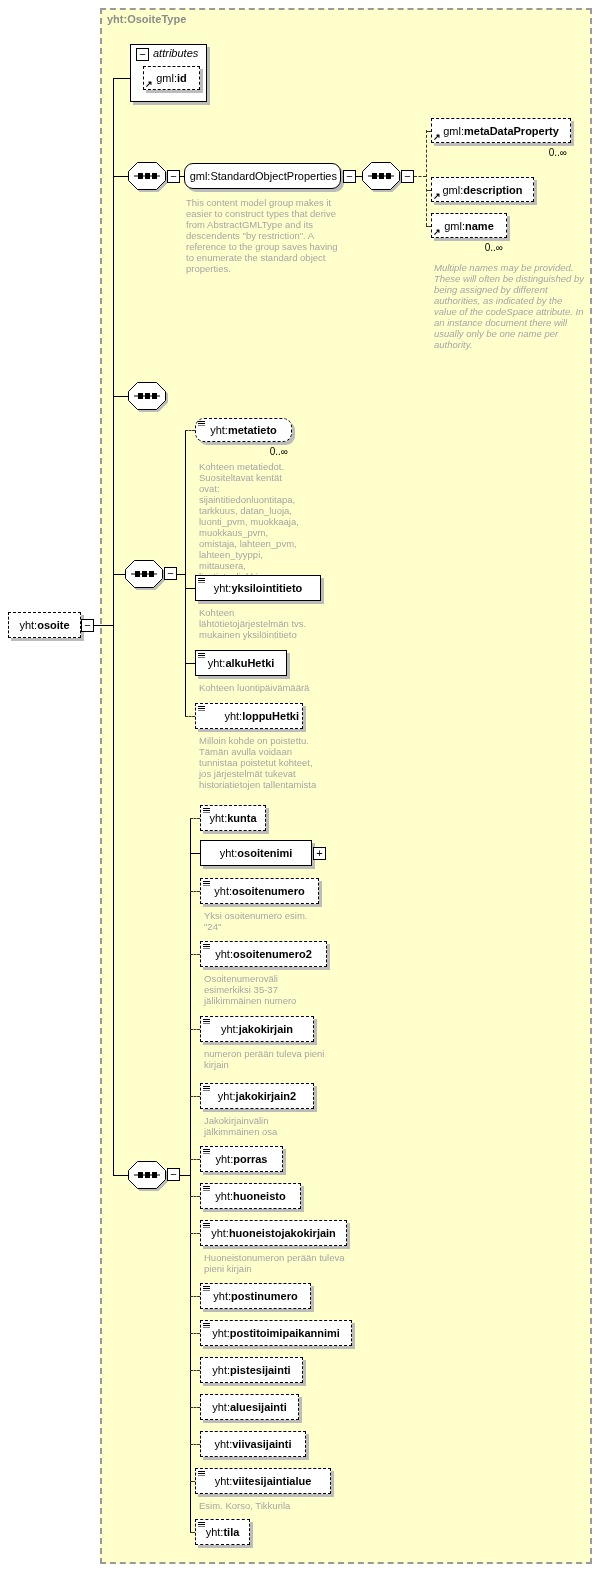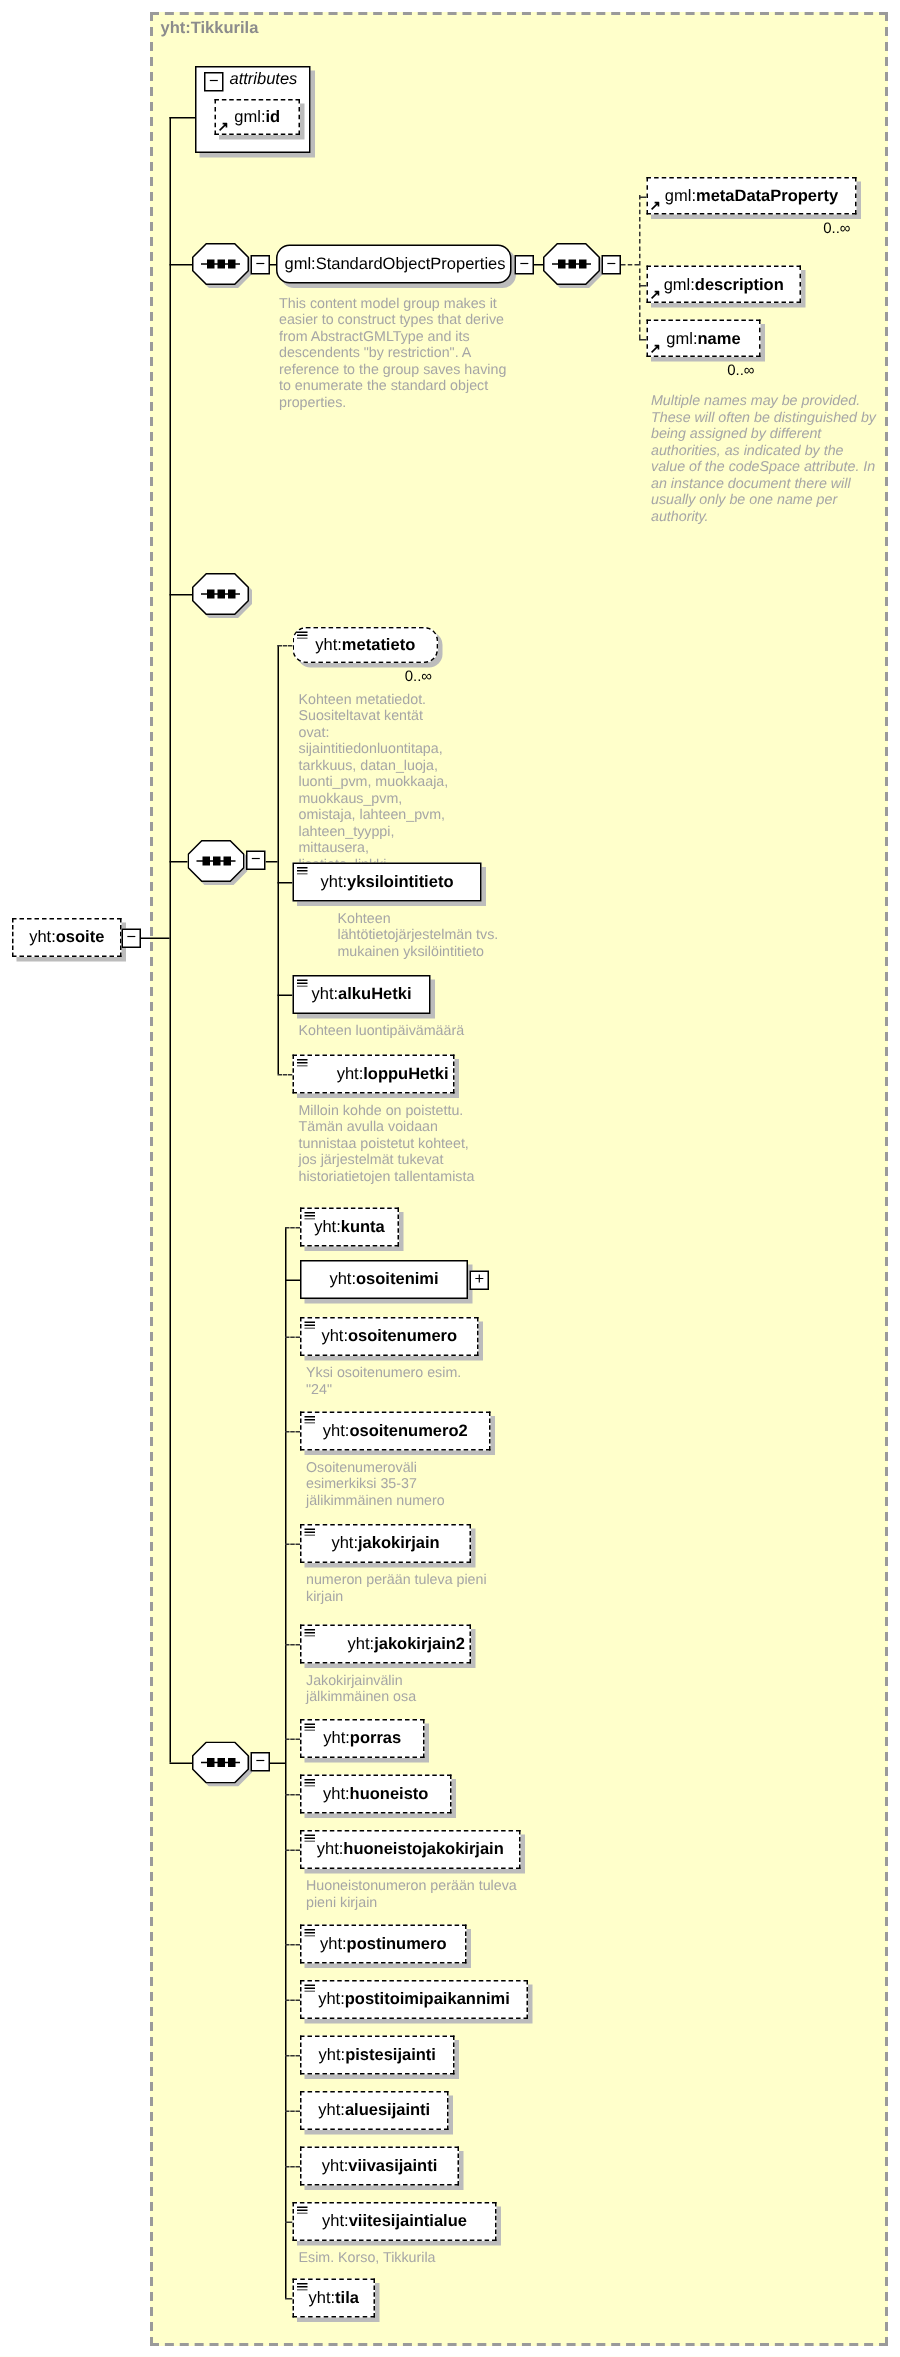--- a/index.html
+++ b/index.html
@@ -36,21 +36,21 @@
   .ann{position:absolute;font-size:9.5px;line-height:11px;color:#a6a6a6;}
   .lab{padding:0 3px;}
   #nodes{position:absolute;left:0;top:0;width:100%;height:100%;}
 </style>
 </head>
 <body>
 
 <div class="canvas">
 
   <div class="frame"></div>
-  <div class="type-title">yht:Tikkurila</div>
+  <div class="type-title">yht:OsoiteType</div>
 
   <div class="hline" style="left:94px;top:625px;width:19px"></div>
   <div class="vline" style="left:113px;top:78px;height:1097px"></div>
   <div class="hline" style="left:113px;top:78px;width:30px"></div>
   <div class="hline" style="left:113px;top:176px;width:15px"></div>
   <div class="hline" style="left:180px;top:176px;width:4px"></div>
   <div class="hline" style="left:356px;top:176px;width:6px"></div>
   <div class="hline dash" style="left:414px;top:176px;width:12px"></div>
   <div class="vline dash" style="left:426px;top:130px;height:96px"></div>
   <div class="hline" style="left:113px;top:396px;width:15px"></div>
@@ -143,21 +143,21 @@
         <div class="doc"></div>
         <div class="lab"><span>yht:</span><span class="local">metatieto</span></div>
       </div>
       <div class="occurs" style="left: 240px; top: 446px;">0..∞</div>
       <div class="ann" style="left: 199px; top: 461px; width: 104px;">Kohteen metatiedot. Suositeltavat kentät ovat: sijaintitiedonluontitapa, tarkkuus, datan_luoja, luonti_pvm, muokkaaja, muokkaus_pvm, omistaja, lahteen_pvm, lahteen_tyyppi, mittausera, lisatieto_linkki</div>
       <div class="hline" style="left: 185px; top: 588px; width: 10px;"></div>
       <div class="node" style="left: 195px; top: 575px; width: 126px; height: 26px;">
         <div class="doc"></div>
         <div class="lab"><span>yht:</span><span class="local">yksilointitieto</span></div>
       </div>
-      <div class="ann" style="left: 199px; top: 607px; width: 112px; margin-left: 26px;">Kohteen lähtötietojärjestelmän  tvs. mukainen yksilöintitieto</div>
+      <div class="ann" style="left: 199px; top: 607px; width: 112px;">Kohteen lähtötietojärjestelmän  tvs. mukainen yksilöintitieto</div>
       <div class="hline" style="left: 185px; top: 663px; width: 10px;"></div>
       <div class="node" style="left: 195px; top: 650px; width: 92px; height: 26px;">
         <div class="doc"></div>
         <div class="lab"><span>yht:</span><span class="local">alkuHetki</span></div>
       </div>
       <div class="ann" style="left: 199px; top: 682px; width: 135px;">Kohteen luontipäivämäärä</div>
       <div class="hline dash" style="left: 185px; top: 716px; width: 10px;"></div>
       <div class="node dashed" style="left: 195px; top: 703px; width: 108px; height: 26px; justify-content: flex-end;">
         <div class="doc"></div>
         <div class="lab"><span>yht:</span><span class="local">loppuHetki</span></div>
@@ -185,21 +185,21 @@
         <div class="lab"><span>yht:</span><span class="local">osoitenumero2</span></div>
       </div>
       <div class="ann" style="left: 204px; top: 973px; width: 100px;">Osoitenumeroväli esimerkiksi 35-37 jälikimmäinen numero</div>
       <div class="hline dash" style="left: 190px; top: 1029px; width: 10px;"></div>
       <div class="node dashed" style="left: 200px; top: 1016px; width: 114px; height: 26px;">
         <div class="doc"></div>
         <div class="lab"><span>yht:</span><span class="local">jakokirjain</span></div>
       </div>
       <div class="ann" style="left: 204px; top: 1048px; width: 128px;">numeron perään tuleva pieni kirjain</div>
       <div class="hline dash" style="left: 190px; top: 1096px; width: 10px;"></div>
-      <div class="node dashed" style="left: 200px; top: 1083px; width: 114px; height: 26px; justify-content: flex-end;">
+      <div class="node dashed" style="left: 200px; top: 1083px; width: 114px; height: 26px;">
         <div class="doc"></div>
         <div class="lab"><span>yht:</span><span class="local">jakokirjain2</span></div>
       </div>
       <div class="ann" style="left: 204px; top: 1115px; width: 105px;">Jakokirjainvälin jälkimmäinen osa</div>
       <div class="hline dash" style="left: 190px; top: 1159px; width: 10px;"></div>
       <div class="node dashed" style="left: 200px; top: 1146px; width: 83px; height: 26px;">
         <div class="doc"></div>
         <div class="lab"><span>yht:</span><span class="local">porras</span></div>
       </div>
       <div class="hline dash" style="left: 190px; top: 1196px; width: 10px;"></div>

